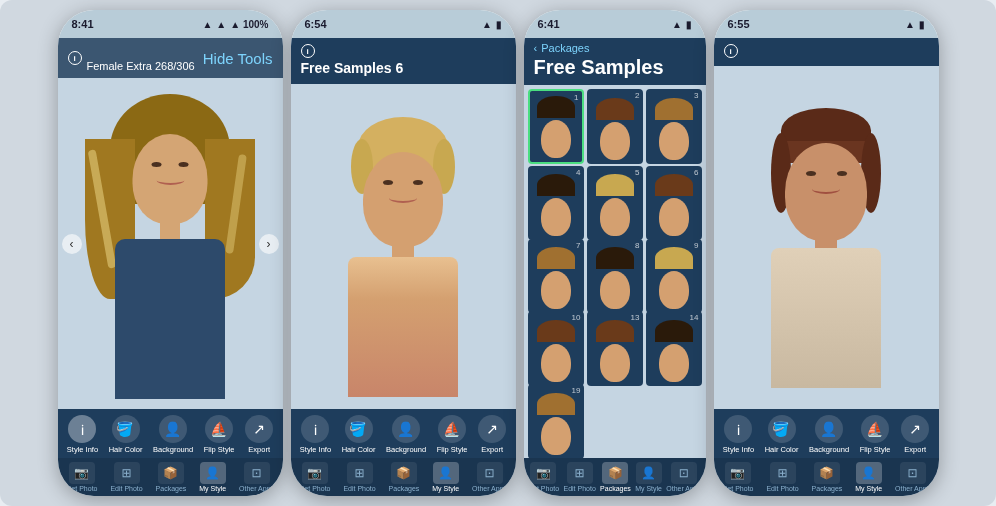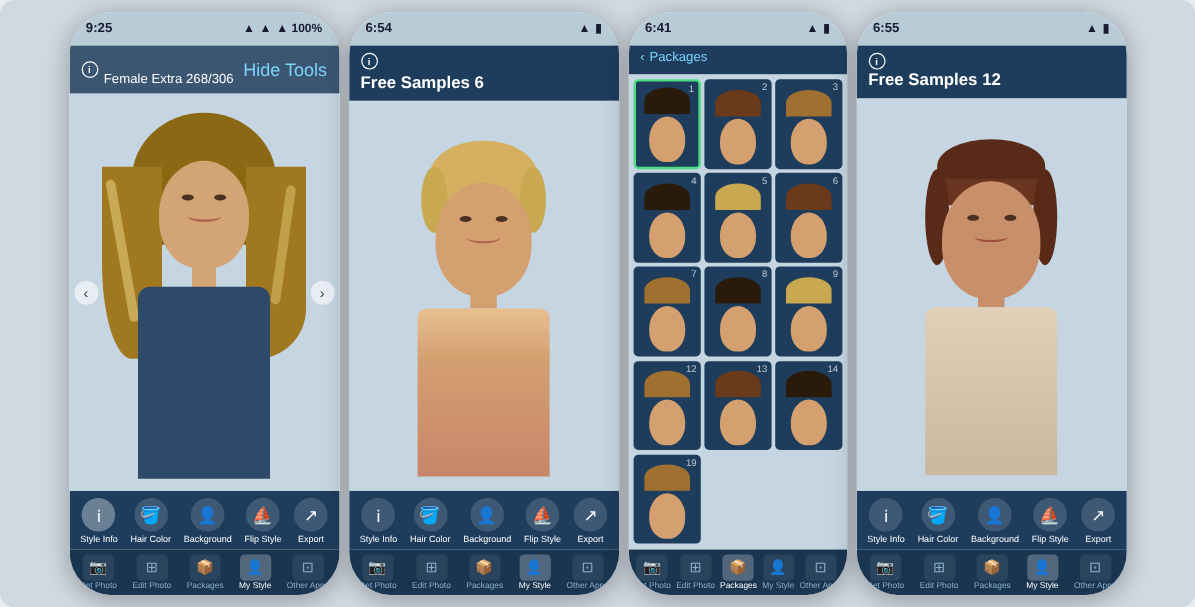--- a/index.html
+++ b/index.html
@@ -329,21 +329,21 @@
       font-size: 8px; font-weight: 700; color: white;
     }
   </style>
 </head>
 <body>
 
 <div class="container">
 
   <div class="phone phone-1">
     <div class="status-bar">
-      <span class="time">9:25</span>
+      <span class="time">8:41</span>
       <div class="status-icons">
         <span>▲</span>
         <span>▲</span>
         <span>▲ 100%</span>
       </div>
     </div>
     <div class="screen screen-1">
       <div class="screen-1 nav-bar" style="background:rgba(30,60,90,0.85);color:white;padding:6px 10px;display:flex;align-items:center;justify-content:space-between;font-size:11px;">
         <div style="display:flex;align-items:center;gap:5px;">
           <div class="info-circle">i</div>
@@ -514,20 +514,21 @@
         <span>▲</span>
         <span>▮</span>
       </div>
     </div>
     <div class="screen screen-3">
       <div class="screen-3-header">
         <div class="back-row">
           <span>‹</span>
           <span style="cursor:pointer;">Packages</span>
         </div>
+        <div class="screen-title" style="font-size:20px;">Free Samples</div>
       </div>
       <div class="packages-grid" id="grid-container">
 
       <div class="style-thumb selected">
             <span class="thumb-num">1</span>
             <div class="thumb-face">
               <div class="tf-face"></div>
               <div class="tf-hair-1" style="background: rgb(42, 26, 10);"></div>
             </div>
           </div>
@@ -581,24 +582,24 @@
             </div>
           </div>
           <div class="style-thumb">
             <span class="thumb-num">9</span>
             <div class="thumb-face">
               <div class="tf-face"></div>
               <div class="tf-hair-1" style="background: rgb(200, 168, 80);"></div>
             </div>
           </div>
           <div class="style-thumb">
-            <span class="thumb-num">12</span>
-            <div class="thumb-face">
-              <div class="tf-face"></div>
-              <div class="tf-hair-1" style="background: rgb(160, 112, 48);"></div>
+            <span class="thumb-num">10</span>
+            <div class="thumb-face">
+              <div class="tf-face"></div>
+              <div class="tf-hair-1" style="background: rgb(106, 58, 26);"></div>
             </div>
           </div>
           <div class="style-thumb">
             <span class="thumb-num">13</span>
             <div class="thumb-face">
               <div class="tf-face"></div>
               <div class="tf-hair-1" style="background: rgb(106, 58, 26);"></div>
             </div>
           </div>
           <div class="style-thumb">
@@ -647,21 +648,20 @@
       <div class="status-icons">
         <span>▲</span>
         <span>▮</span>
       </div>
     </div>
     <div class="screen" style="background:#c5d5e2;">
       <div class="screen-4-header">
         <div class="info-row">
           <div class="info-circle">i</div>
         </div>
-        <div class="screen-title">Free Samples 12</div>
       </div>
       <div class="screen-main">
 
         <div class="woman-s4-container">
           <div class="woman-hair-s4-top"></div>
           <div class="woman-hair-s4-fringe"></div>
           <div class="hair-side-s4-l"></div>
           <div class="hair-side-s4-r"></div>
           <div class="woman-face-s4">
             <div style="display:flex;justify-content:space-around;margin-top:28px;padding:0 10px;">

